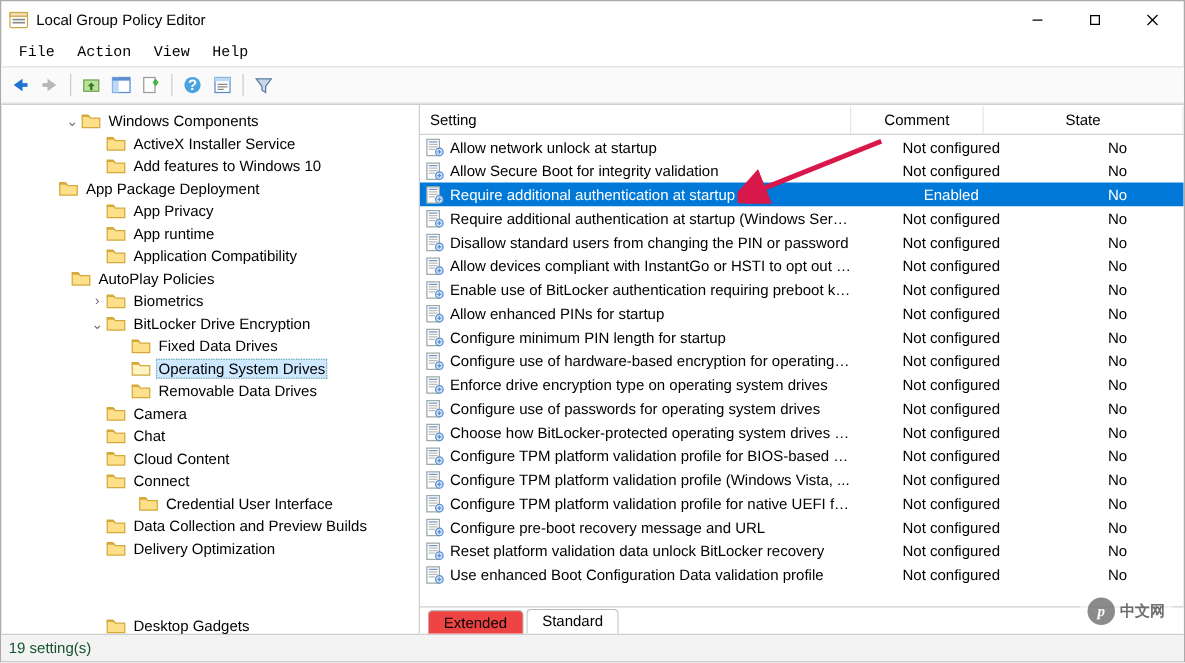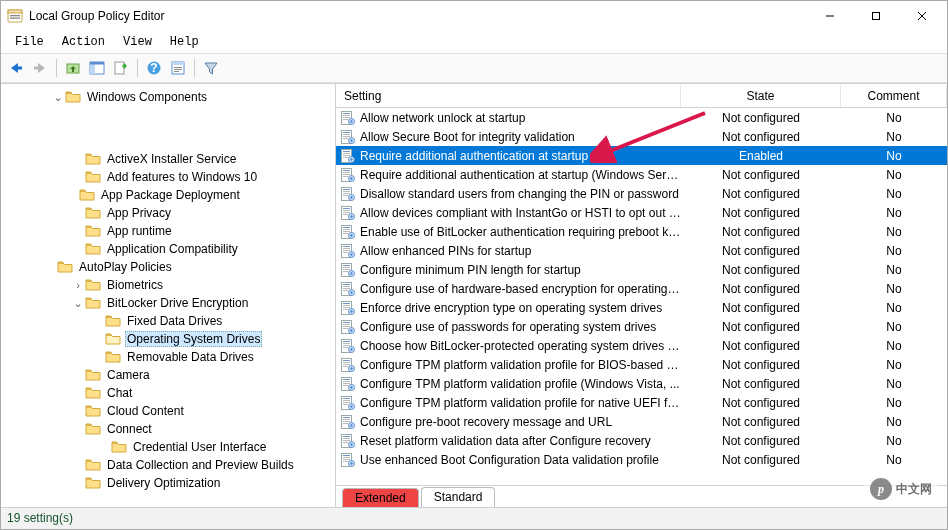--- a/index.html
+++ b/index.html
@@ -144,37 +144,37 @@
   <div class="content">
     <div class="tree-pane" id="tree">
         <div class="tree-node" style="padding-left: 50px;">
           <span class="exp">⌄</span>
           <svg class="fo" viewBox="0 0 16 16">
             <path d="M1 4 h5 l1.5 1.5 H15 V13 H1 Z" fill="#ffe08a" stroke="#d4a93a"></path>
             <path d="M1 3 h4.5 l1 1 H1 Z" fill="#f0c95a" stroke="#d4a93a"></path>
           </svg>
           <span class="lbl">Windows Components</span>
         </div>
-        <div class="tree-node" style="padding-left: 70px; margin-top: 44px;">
+        <div class="tree-node" style="padding-left: 70px;">
           <span class="exp"></span>
           <svg class="fo" viewBox="0 0 16 16">
             <path d="M1 4 h5 l1.5 1.5 H15 V13 H1 Z" fill="#ffe08a" stroke="#d4a93a"></path>
             <path d="M1 3 h4.5 l1 1 H1 Z" fill="#f0c95a" stroke="#d4a93a"></path>
           </svg>
           <span class="lbl">ActiveX Installer Service</span>
         </div>
         <div class="tree-node" style="padding-left: 70px;">
           <span class="exp"></span>
           <svg class="fo" viewBox="0 0 16 16">
             <path d="M1 4 h5 l1.5 1.5 H15 V13 H1 Z" fill="#ffe08a" stroke="#d4a93a"></path>
             <path d="M1 3 h4.5 l1 1 H1 Z" fill="#f0c95a" stroke="#d4a93a"></path>
           </svg>
           <span class="lbl">Add features to Windows 10</span>
         </div>
-        <div class="tree-node" style="padding-left: 64px;">
+        <div class="tree-node" style="padding-left: 32px;">
           <span class="exp"></span>
           <svg class="fo" viewBox="0 0 16 16">
             <path d="M1 4 h5 l1.5 1.5 H15 V13 H1 Z" fill="#ffe08a" stroke="#d4a93a"></path>
             <path d="M1 3 h4.5 l1 1 H1 Z" fill="#f0c95a" stroke="#d4a93a"></path>
           </svg>
           <span class="lbl">App Package Deployment</span>
         </div>
         <div class="tree-node" style="padding-left: 70px;">
           <span class="exp"></span>
           <svg class="fo" viewBox="0 0 16 16">
@@ -316,22 +316,22 @@
           <svg class="fo" viewBox="0 0 16 16">
             <path d="M1 4 h5 l1.5 1.5 H15 V13 H1 Z" fill="#ffe08a" stroke="#d4a93a"></path>
             <path d="M1 3 h4.5 l1 1 H1 Z" fill="#f0c95a" stroke="#d4a93a"></path>
           </svg>
           <span class="lbl">Desktop Window Manager</span>
         </div>
       </div>
     <div class="list-pane">
       <div class="cols">
         <div class="c c1">Setting</div>
+        <div class="c c3">Comment</div>
         <div class="c c2">State</div>
-        <div class="c c3">Comment</div>
       </div>
       <div class="rows" id="rows">
           <div class="row">
             <svg class="ic" viewBox="0 0 16 16">
               <rect x="1.5" y="1.5" width="10" height="13" fill="#fff" stroke="#9aa"></rect>
               <rect x="3" y="3" width="7" height="1" fill="#7795c7"></rect>
               <rect x="3" y="5" width="7" height="1" fill="#bbb"></rect>
               <rect x="3" y="7" width="7" height="1" fill="#bbb"></rect>
               <rect x="3" y="9" width="5" height="1" fill="#bbb"></rect>
               <circle cx="11.5" cy="11.5" r="3" fill="#cfe3f7" stroke="#5a8ed0"></circle>
@@ -586,21 +586,21 @@
             <svg class="ic" viewBox="0 0 16 16">
               <rect x="1.5" y="1.5" width="10" height="13" fill="#fff" stroke="#9aa"></rect>
               <rect x="3" y="3" width="7" height="1" fill="#7795c7"></rect>
               <rect x="3" y="5" width="7" height="1" fill="#bbb"></rect>
               <rect x="3" y="7" width="7" height="1" fill="#bbb"></rect>
               <rect x="3" y="9" width="5" height="1" fill="#bbb"></rect>
               <circle cx="11.5" cy="11.5" r="3" fill="#cfe3f7" stroke="#5a8ed0"></circle>
               <rect x="10" y="11" width="3" height="1" fill="#5a8ed0"></rect>
               <rect x="11" y="10" width="1" height="3" fill="#5a8ed0"></rect>
             </svg>
-            <span class="t">Reset platform validation data after Configure recovery</span>
+            <span class="t">Reset platform validation data unlock BitLocker recovery</span>
             <span class="s">Not configured</span>
             <span class="cm">No</span>
           </div>
           <div class="row">
             <svg class="ic" viewBox="0 0 16 16">
               <rect x="1.5" y="1.5" width="10" height="13" fill="#fff" stroke="#9aa"></rect>
               <rect x="3" y="3" width="7" height="1" fill="#7795c7"></rect>
               <rect x="3" y="5" width="7" height="1" fill="#bbb"></rect>
               <rect x="3" y="7" width="7" height="1" fill="#bbb"></rect>
               <rect x="3" y="9" width="5" height="1" fill="#bbb"></rect>

